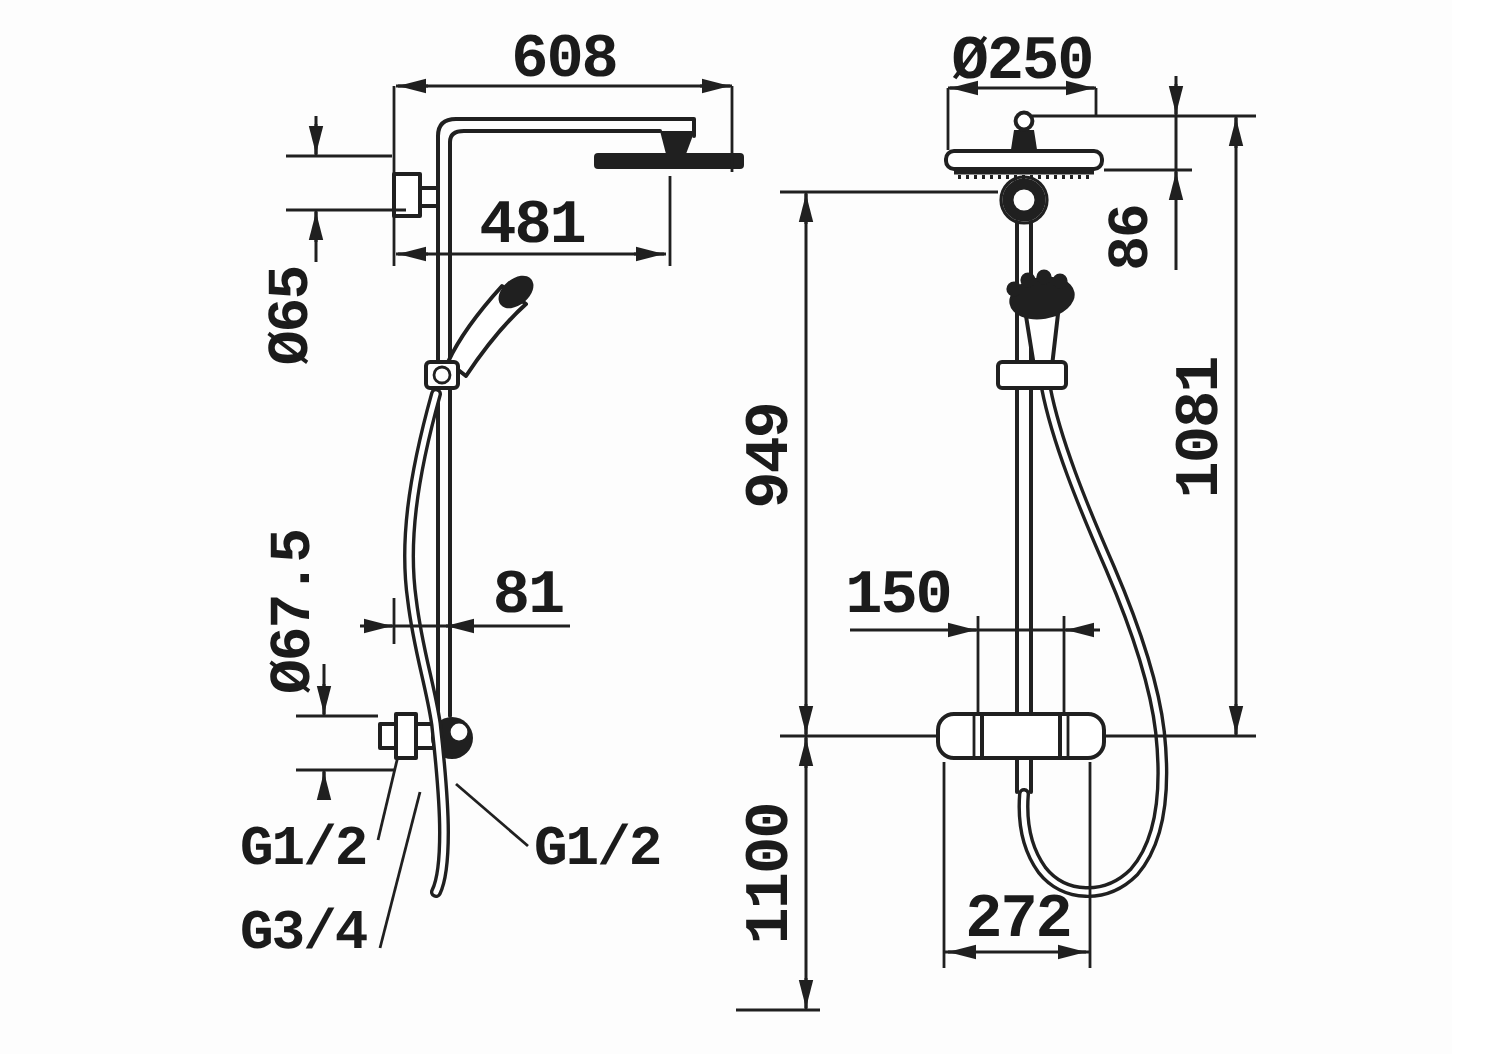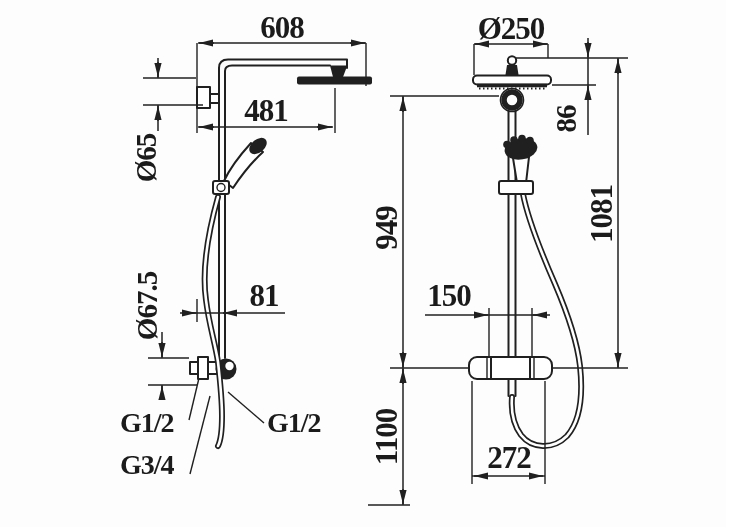--- a/index.html
+++ b/index.html
@@ -1,17 +1,17 @@
 <!DOCTYPE html>
 <html><head>
 <meta charset="utf-8">
 <style>
   html,body{margin:0;padding:0;background:#ffffff;}
   .stage{position:relative;width:726px;height:527px;background:#fdfdfd;overflow:hidden;
-         font-family:Liberation Serif, serif;}
+         font-family:Liberation Mono, monospace;}
   svg{display:block}
   .draw{stroke:#202020;stroke-width:2;fill:none;stroke-linecap:round;stroke-linejoin:round;}
   .thin{stroke:#202020;stroke-width:1.4;fill:none;}
   .dimline{stroke:#202020;stroke-width:1.5;fill:none;}
   .solid{fill:#202020;stroke:none;}
   .whitefill{fill:#ffffff;}
   .hose-outer{stroke:#202020;stroke-width:6;fill:none;stroke-linecap:round;}
   .hose-inner{stroke:#ffffff;stroke-width:2.6;fill:none;stroke-linecap:round;}
   text.dim{fill:#1b1b1b;font-weight:bold;font-size:31px;letter-spacing:-1px;}
   text.dim-sm{fill:#1b1b1b;font-weight:bold;font-size:29px;letter-spacing:-1px;}

